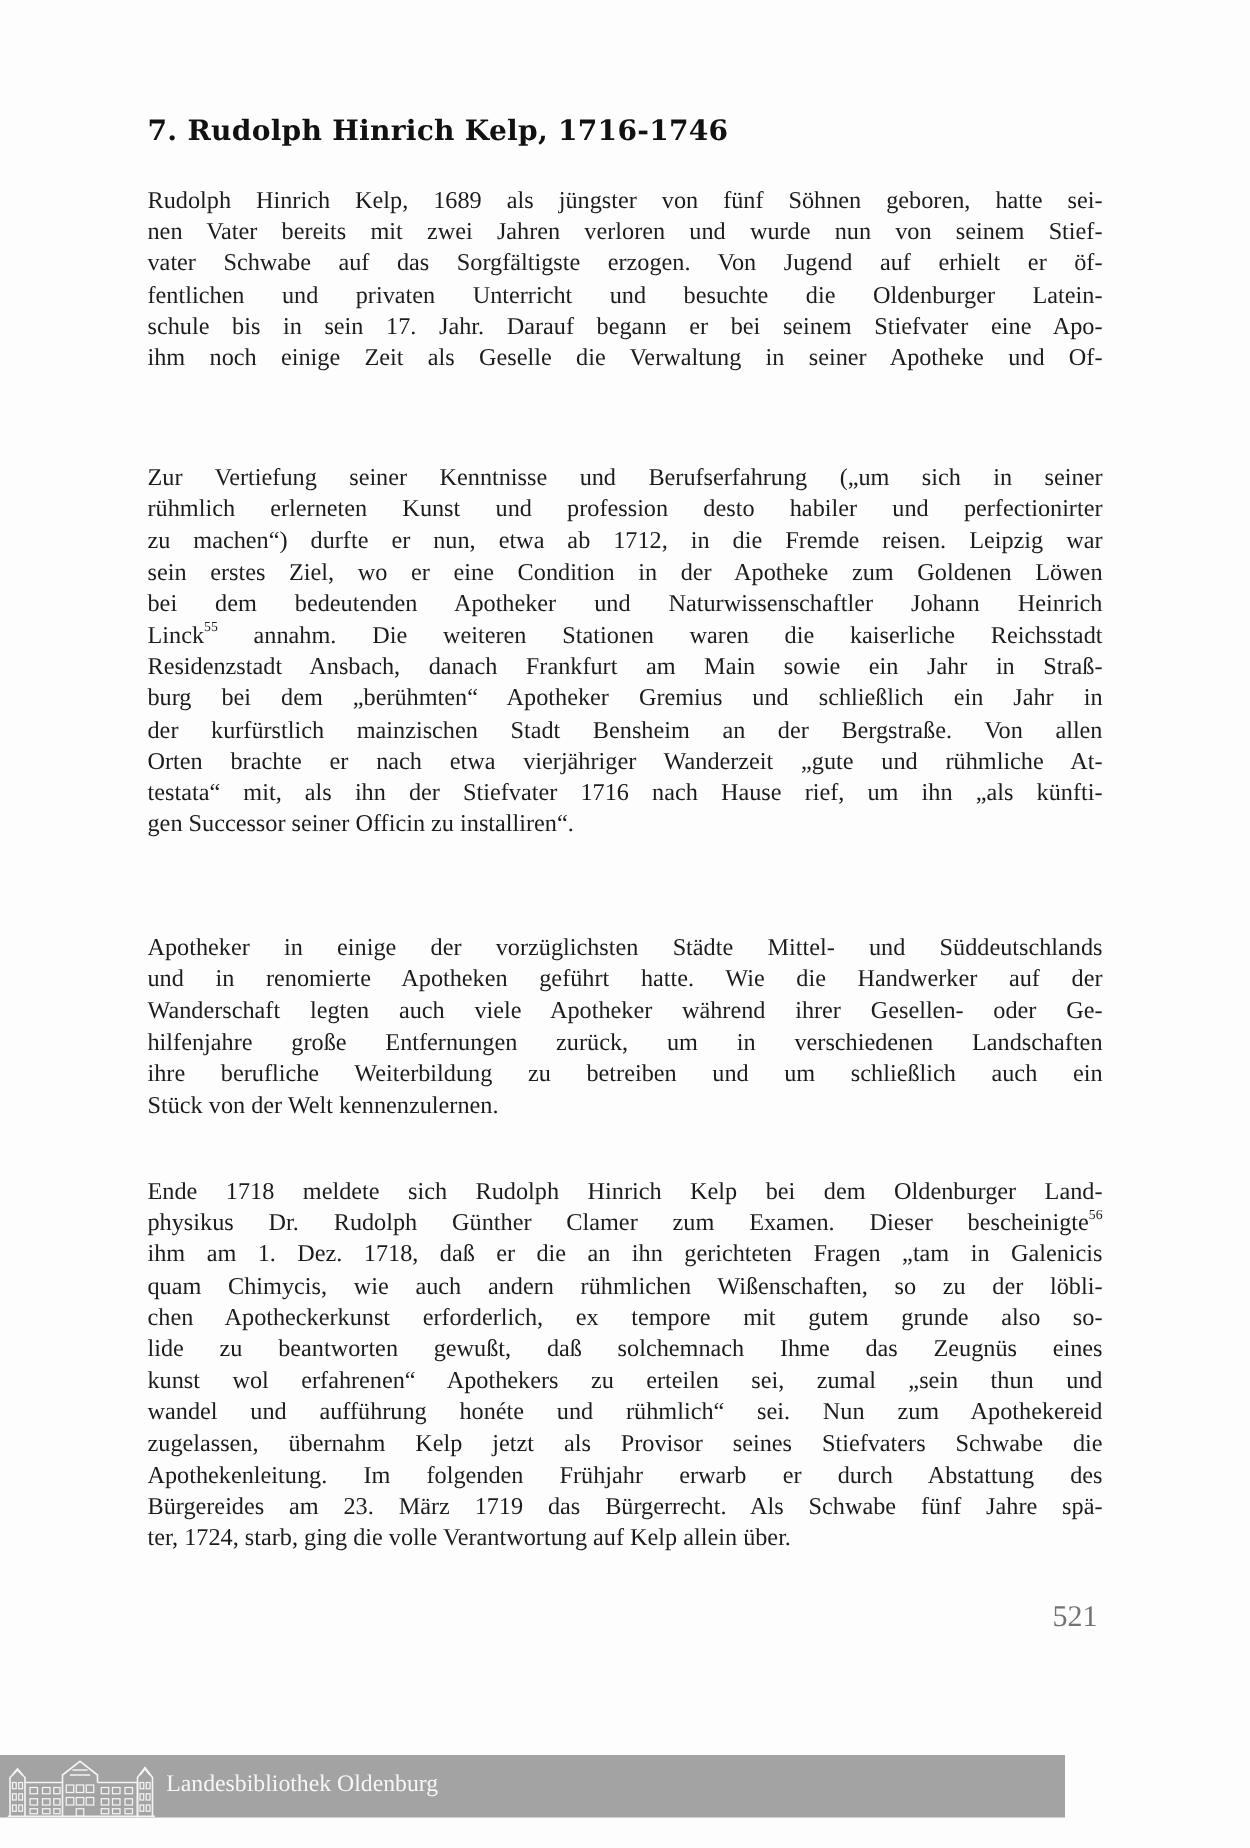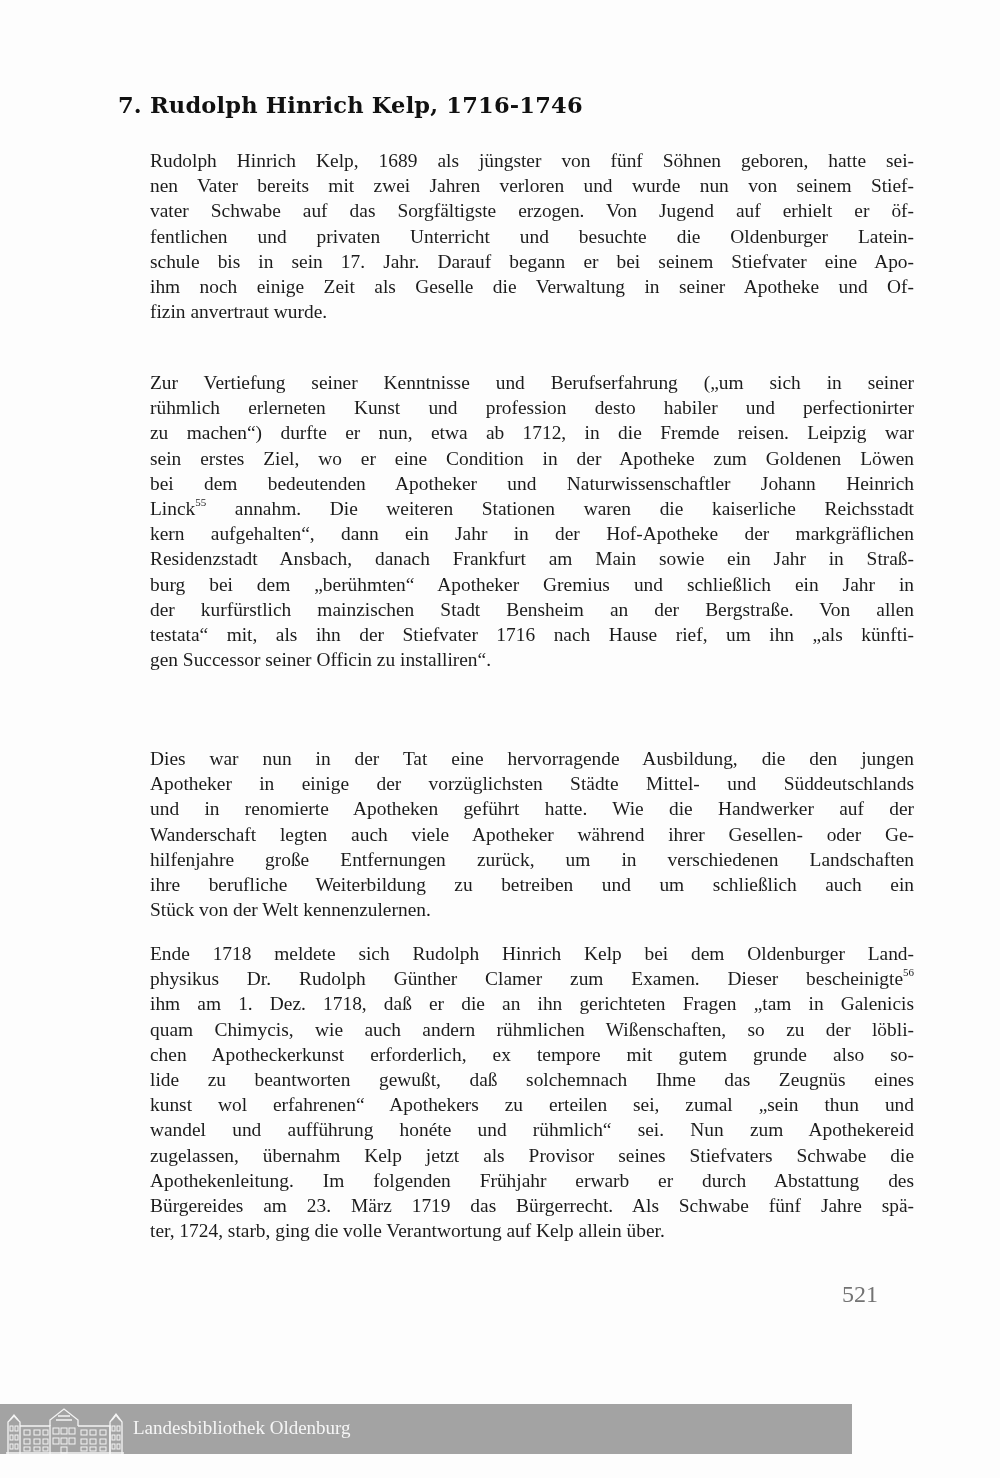--- a/index.html
+++ b/index.html
@@ -9,21 +9,21 @@
     font-family: "Liberation Serif", "DejaVu Serif", serif;
     color: #1a1a1a;
   }
   .page { position: absolute; left: 0; top: 0; width: 812px; height: 1428px; background: #fdfdfd; }
   .heading {
     position: absolute; left: 118px; top: 92px;
     font-family: "DejaVu Serif", "Liberation Serif", serif;
     font-weight: bold; font-size: 22.5px; letter-spacing: 0.2px; color: #111;
     white-space: nowrap;
   }
-  .text-block { position: absolute; left: 118px; width: 764px; margin-left: 32px; }
+  .text-block { position: absolute; left: 118px; width: 764px; }
   .para {
     margin: 0; font-size: 19.4px; line-height: 25.2px; text-align: justify;
     color: #1c1c1c;
   }
   .line { display: block; text-align: justify; text-align-last: justify; white-space: nowrap; }
   .line.last { text-align-last: left; }
   sup { font-size: 11px; line-height: 0; vertical-align: 9px; }
   .page-number {
     position: absolute; left: 842px; top: 1281px; font-size: 24px; color: #737373;
   }
@@ -44,42 +44,40 @@
   <div class="heading">7. Rudolph Hinrich Kelp, 1716-1746</div>
 
   <div class="text-block" style="top:148px;">
       <p class="para">
         <span class="line">Rudolph Hinrich Kelp, 1689 als jüngster von fünf Söhnen geboren, hatte sei-</span>
         <span class="line">nen Vater bereits mit zwei Jahren verloren und wurde nun von seinem Stief-</span>
         <span class="line">vater Schwabe auf das Sorgfältigste erzogen. Von Jugend auf erhielt er öf-</span>
         <span class="line">fentlichen und privaten Unterricht und besuchte die Oldenburger Latein-</span>
         <span class="line">schule bis in sein 17. Jahr. Darauf begann er bei seinem Stiefvater eine Apo-</span>
         <span class="line">ihm noch einige Zeit als Geselle die Verwaltung in seiner Apotheke und Of-</span>
-        <span class="line last">fizin anvertraut wurde.</span>
       </p>
     </div>
   <div class="text-block" style="top:370px;">
       <p class="para">
         <span class="line">Zur Vertiefung seiner Kenntnisse und Berufserfahrung („um sich in seiner</span>
         <span class="line">rühmlich erlerneten Kunst und profession desto habiler und perfectionirter</span>
         <span class="line">zu machen“) durfte er nun, etwa ab 1712, in die Fremde reisen. Leipzig war</span>
         <span class="line">sein erstes Ziel, wo er eine Condition in der Apotheke zum Goldenen Löwen</span>
         <span class="line">bei dem bedeutenden Apotheker und Naturwissenschaftler Johann Heinrich</span>
         <span class="line">Linck<sup>55</sup> annahm. Die weiteren Stationen waren die kaiserliche Reichsstadt</span>
-        <span class="line">kern aufgehalten“, dann ein Jahr in der Hof-Apotheke der markgräflichen</span>
         <span class="line">Residenzstadt Ansbach, danach Frankfurt am Main sowie ein Jahr in Straß-</span>
         <span class="line">burg bei dem „berühmten“ Apotheker Gremius und schließlich ein Jahr in</span>
         <span class="line">der kurfürstlich mainzischen Stadt Bensheim an der Bergstraße. Von allen</span>
+        <span class="line">Orten brachte er nach etwa vierjähriger Wanderzeit „gute und rühmliche At-</span>
         <span class="line">testata“ mit, als ihn der Stiefvater 1716 nach Hause rief, um ihn „als künfti-</span>
         <span class="line last">gen Successor seiner Officin zu installiren“.</span>
       </p>
     </div>
   <div class="text-block" style="top:746px;">
       <p class="para">
-        <span class="line">Dies war nun in der Tat eine hervorragende Ausbildung, die den jungen</span>
         <span class="line">Apotheker in einige der vorzüglichsten Städte Mittel- und Süddeutschlands</span>
         <span class="line">und in renomierte Apotheken geführt hatte. Wie die Handwerker auf der</span>
         <span class="line">Wanderschaft legten auch viele Apotheker während ihrer Gesellen- oder Ge-</span>
         <span class="line">hilfenjahre große Entfernungen zurück, um in verschiedenen Landschaften</span>
         <span class="line">ihre berufliche Weiterbildung zu betreiben und um schließlich auch ein</span>
         <span class="line last">Stück von der Welt kennenzulernen.</span>
       </p>
     </div>
   <div class="text-block" style="top:941px;">
       <p class="para">

